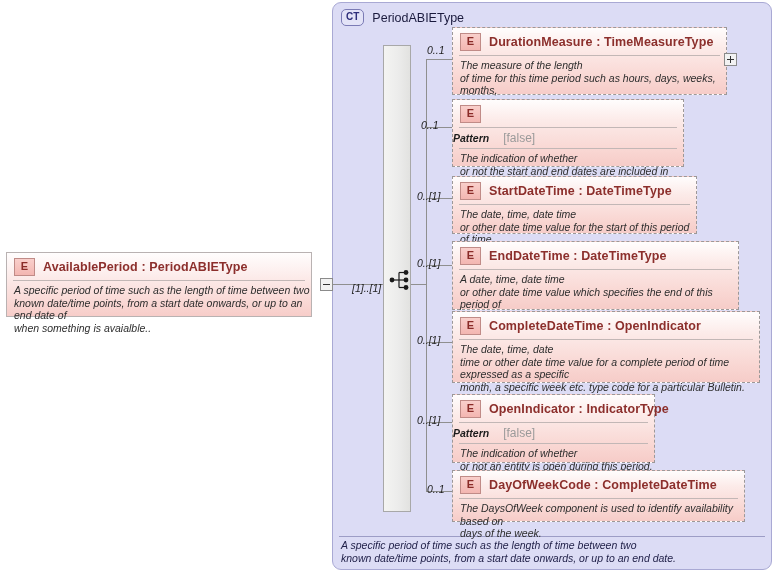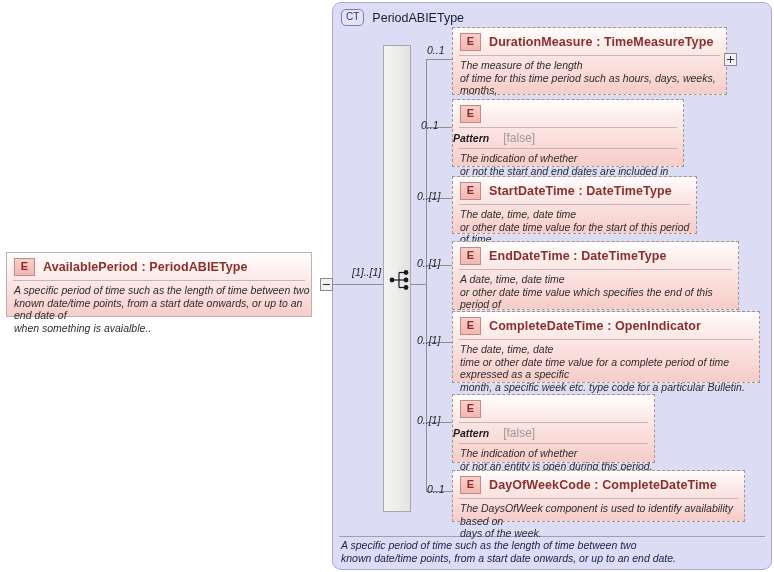--- a/index.html
+++ b/index.html
@@ -45,21 +45,21 @@
     margin-right: 8px;
     flex: none;
   }
   .badge-ct {
     display: inline-block;
     padding: 0 4px;
     height: 15px;
     line-height: 14px;
     text-align: left;
     font-size: 10px;
-    font-weight: normal;
+    font-weight: bold;
     color: #2f2f7a;
     background: #e3e3f7;
     border: 1px solid #7b7bb5;
     border-radius: 5px;
     margin-right: 8px;
     flex: none;
   }
   .etitle {
     font-size: 12.5px;
     font-weight: bold;
@@ -226,21 +226,21 @@
   </div>
   <div class="sep"></div>
   <div class="doc">A specific period of time such as the length of time between two
 known date/time points, from a start date onwards, or up to an end date of
 when something is avaialble..</div>
 </div>
 
 <div class="toggle" id="root-toggle" style="left:320px; top:278px;"></div>
 
 <div class="line-h" style="left:333px; top:284px; width:50px;"></div>
-<div class="card" style="left:352px; top:266px;">[1]..[1]</div>
+<div class="card" style="left:352px; top:282px;">[1]..[1]</div>
 
 <div id="seq-column"></div>
 <svg id="seq-icon" viewBox="0 0 24 22" xmlns="http://www.w3.org/2000/svg">
   <circle cx="3" cy="11" r="2.4" fill="#1a1a1a"></circle>
   <line x1="5" y1="11" x2="10" y2="11" stroke="#1a1a1a" stroke-width="1.2"></line>
   <line x1="10" y1="3.5" x2="10" y2="18.5" stroke="#1a1a1a" stroke-width="1.2"></line>
   <line x1="10" y1="3.5" x2="15" y2="3.5" stroke="#1a1a1a" stroke-width="1.2"></line>
   <line x1="10" y1="11" x2="15" y2="11" stroke="#1a1a1a" stroke-width="1.2"></line>
   <line x1="10" y1="18.5" x2="15" y2="18.5" stroke="#1a1a1a" stroke-width="1.2"></line>
   <circle cx="17" cy="3.5" r="2.4" fill="#1a1a1a"></circle>
@@ -317,20 +317,21 @@
   <div class="doc">The date, time, date
 time or other date time value for a complete period of time expressed as a specific
 month, a specific week etc. type code for a particular Bulletin.</div>
 </div>
 
 <div class="line-h" style="left:426px; top:422px; width:27px;"></div>
 <div class="card" style="left:417px; top:414px;">0..[1]</div>
 <div class="ebox dashed" style="left:452px; top:394px; width:203px; height:69px;">
   <div class="hdr">
     <span class="badge-e">E</span>
+    <span class="etitle">OpenIndicator : IndicatorType</span>
   </div>
   <div class="sep"></div>
   <div class="facet">
     <span class="facet-name">Pattern</span>
     <span class="facet-val">[false]</span>
   </div>
   <div class="sep"></div>
   <div class="doc">The indication of whether
 or not an entity is open during this period.</div>
 </div>

